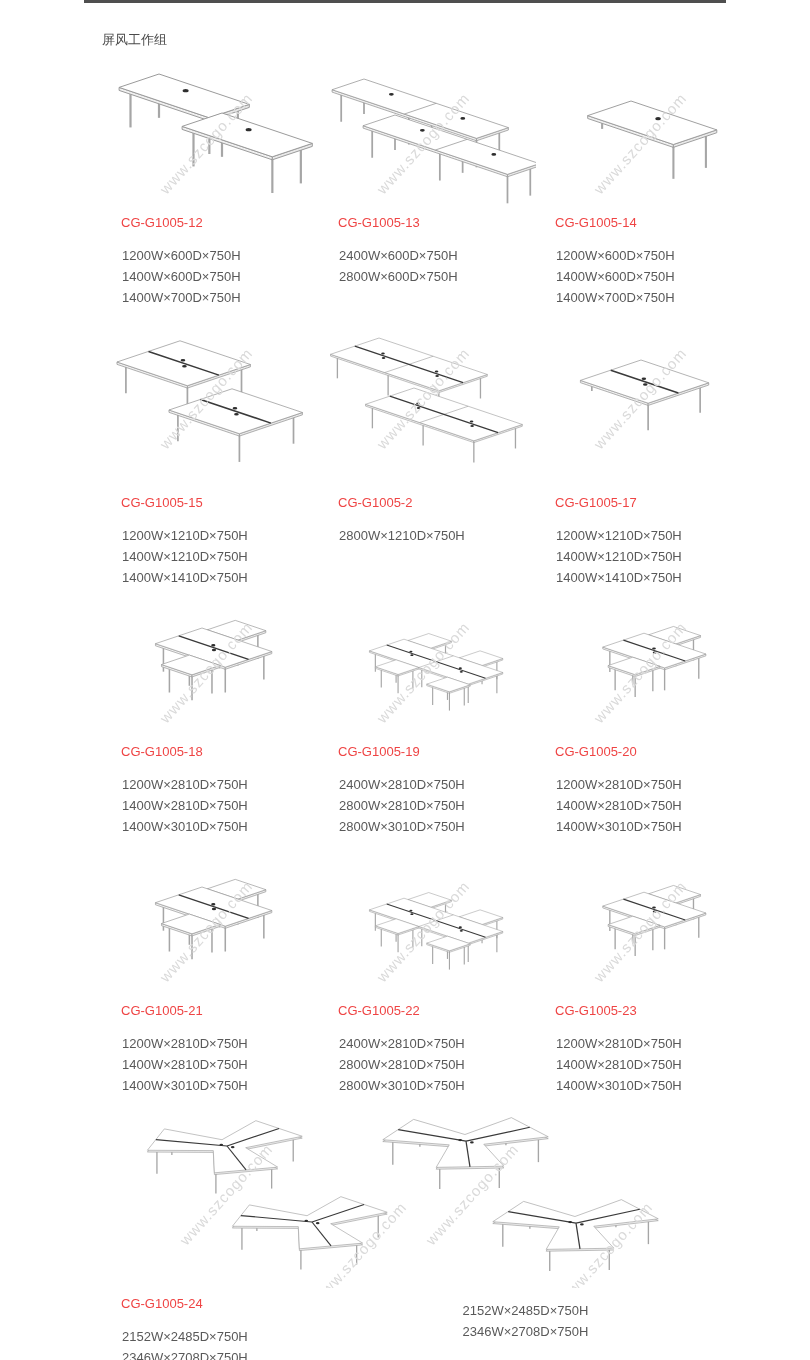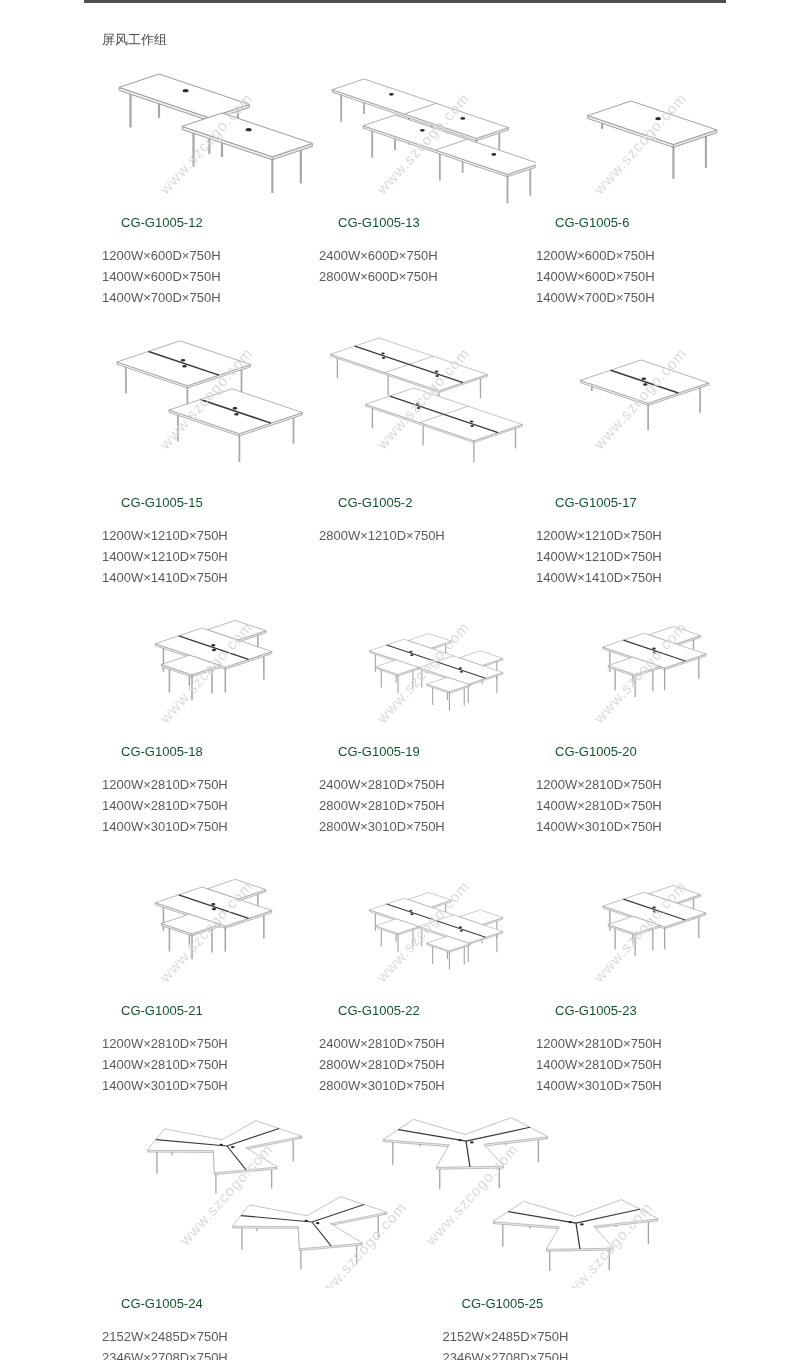--- a/index.html
+++ b/index.html
@@ -11,22 +11,22 @@
   .row { display:flex; }
   .row.r1 { margin-bottom:14px; }
   .row.r2 { margin-bottom:8px; }
   .row.r3 { margin-bottom:18px; }
   .row.r4 { margin-bottom:2px; }
   .tile { width:217px; }
   .row.r5 .tile.t24 { width:435px; }
   .row.r5 .tile.t25 { width:339px; }
   .row.r5 .tile.t25 svg.illus { margin-left:-95px; }
   svg.illus { display:block; overflow:hidden; }
-  .code { margin-top:8px; padding-left:19px; font-size:13px; color:#14532d; height:18px; }
-  .sizes { margin-top:12px; font-size:13px; line-height:21px; color:#595959; }
+  .code { margin-top:8px; padding-left:19px; font-size:13px; color:#ef4444; height:18px; }
+  .sizes { margin-top:12px; font-size:13px; line-height:21px; color:#595959;margin-left:20px; }
 </style>
 </head>
 <body>
 
 <div class="page">
   <div class="page-title">屏风工作组</div>
 
   <div class="row r1">
     <div class="tile">
       <svg class="illus" width="217" height="140" viewBox="0 0 217 140">
@@ -105,21 +105,21 @@
             <line x1="0" y1="-31.88" x2="0" y2="-20.88" stroke="#a6a6a6" stroke-width="2.2"></line>
             <line x1="-30.4" y1="-21.64" x2="-30.4" y2="-10.64" stroke="#a6a6a6" stroke-width="2.2"></line>
             <line x1="22.799999999999997" y1="-13.96" x2="22.799999999999997" y2="-2.960000000000001" stroke="#a6a6a6" stroke-width="2.2"></line>
             <polygon points="-45.6,-21.6 44.6,8.8 44.6,5.8 -45.6,-24.6" fill="#f0f0f0" stroke="#9b9b9b" stroke-width="1"></polygon>
             <polygon points="90.3,-6.6 44.6,8.8 44.6,5.8 90.3,-9.6" fill="#e9e9e9" stroke="#9b9b9b" stroke-width="1"></polygon>
             <polygon points="0.0,-40.0 90.3,-9.6 44.6,5.8 -45.6,-24.6" fill="#ffffff" stroke="#9b9b9b" stroke-width="1"></polygon>
             <ellipse cx="28.5" cy="-21.44" rx="3" ry="1.7" fill="#2e2e2e"></ellipse>
           </g>
           <text x="108" y="80" transform="rotate(-48 108 80)" fill="#dadada" font-size="15" letter-spacing="1" text-anchor="middle" font-family="Liberation Sans, sans-serif">www.szcogo.com</text>
         </svg>
-      <div class="code">CG-G1005-6</div>
+      <div class="code">CG-G1005-14</div>
       <div class="sizes">
         <div>1200W×600D×750H</div>
         <div>1400W×600D×750H</div>
         <div>1400W×700D×750H</div>
       </div>
     </div>
   </div>
 
   <div class="row r2">
     <div class="tile">
@@ -562,20 +562,19 @@
             <polygon points="73.2,-78.0 132.7,-47.1 28.7,-35.1 61.0,0.3 -48.1,2.2 -27.0,-34.1 -134.2,-42.4 -84.5,-75.2 -1.7,-50.8" fill="#ffffff" stroke="#9b9b9b" stroke-width="1"></polygon>
             <line x1="0" y1="-40" x2="102.93431243771467" y2="-62.51665653814463" stroke="#3a3a3a" stroke-width="2"></line>
             <line x1="0" y1="-40" x2="6.4234585992867625" y2="1.285689782216032" stroke="#3a3a3a" stroke-width="2"></line>
             <line x1="0" y1="-40" x2="-109.35777103700143" y2="-58.7690332440714" stroke="#3a3a3a" stroke-width="2"></line>
             <ellipse cx="-9.5" cy="-41.92" rx="3" ry="1.8" fill="#2e2e2e"></ellipse>
             <ellipse cx="9.5" cy="-38.08" rx="3" ry="1.8" fill="#2e2e2e"></ellipse>
           </g>
           <text x="128" y="100" transform="rotate(-48 128 100)" fill="#dadada" font-size="15" letter-spacing="1" text-anchor="middle" font-family="Liberation Sans, sans-serif">www.szcogo.com</text>
           <text x="262" y="158" transform="rotate(-48 262 158)" fill="#dadada" font-size="15" letter-spacing="1" text-anchor="middle" font-family="Liberation Sans, sans-serif">www.szcogo.com</text>
         </svg>
-      <div class="code">CG-G1005-25</div>
       <div class="sizes">
         <div>2152W×2485D×750H</div>
         <div>2346W×2708D×750H</div>
       </div>
     </div>
   </div>
 </div>
 
 </body></html>

